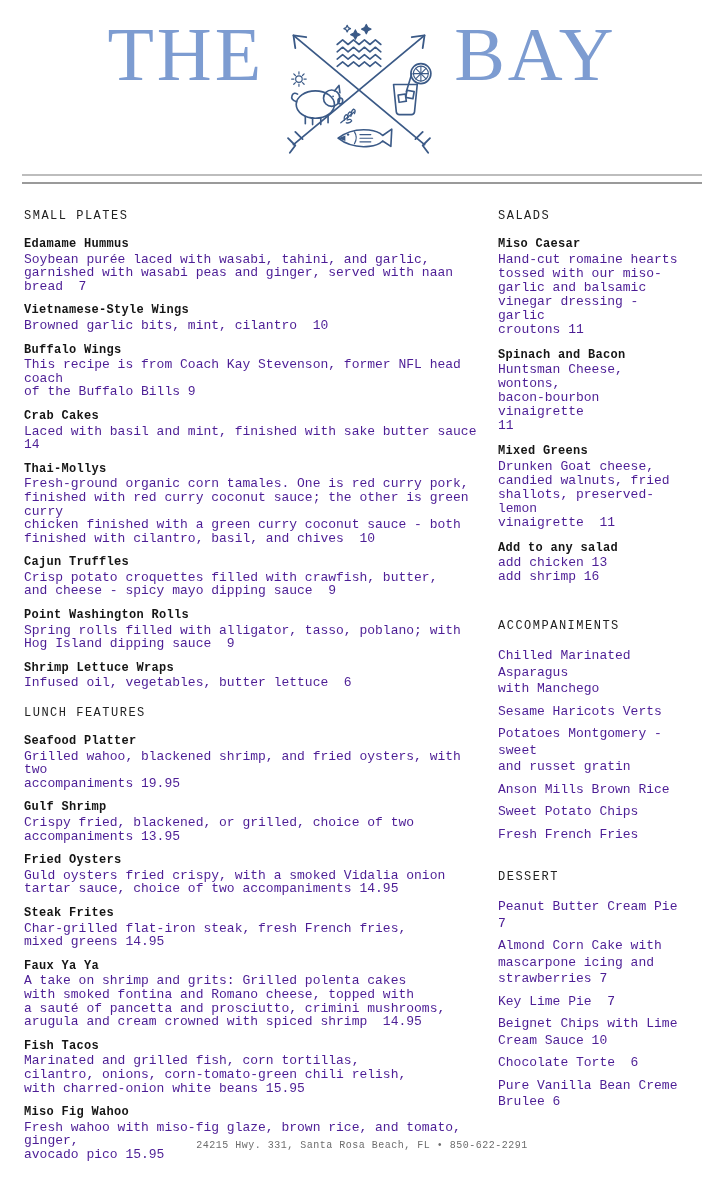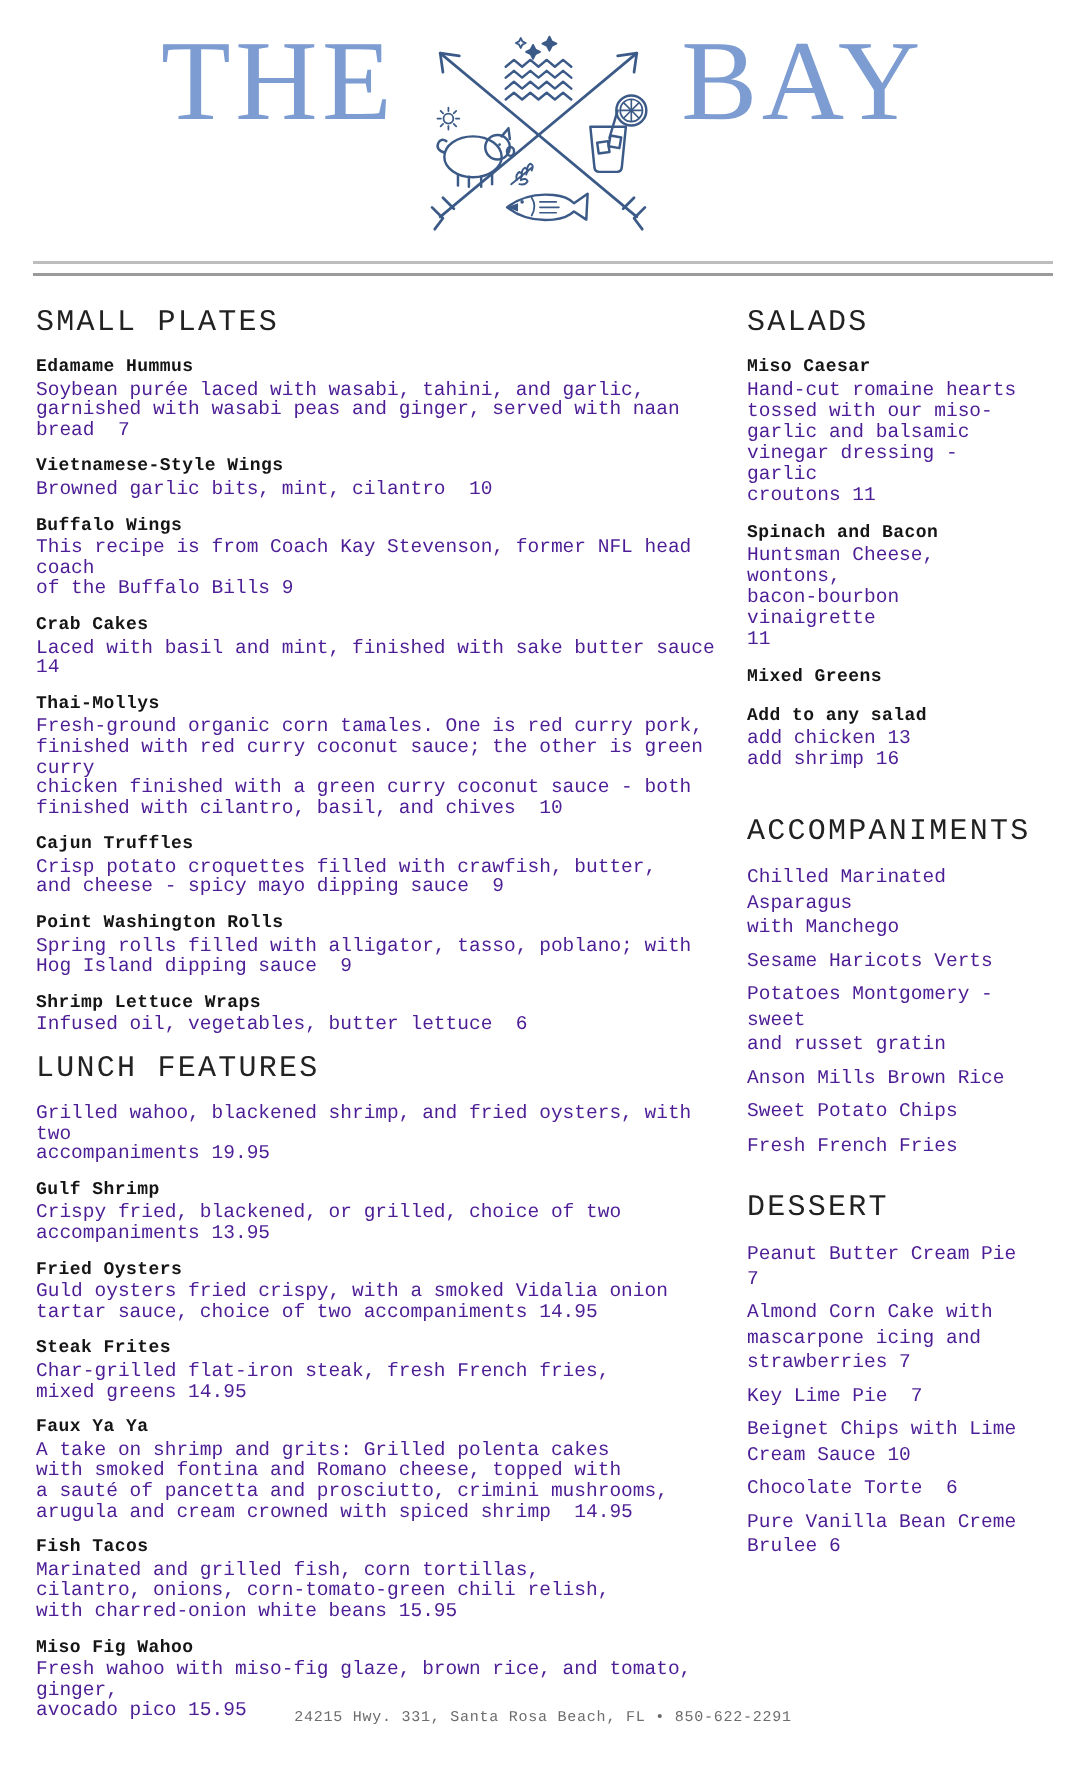--- a/index.html
+++ b/index.html
@@ -13,21 +13,21 @@
   .emblem { width:182px; height:148px; margin:0 4px; flex:0 0 auto; }
 
   
   .divider { height:10px; border-top:2px solid #bdbdbd; border-bottom:2px solid #9a9a9a; margin:8px 22px 20px 22px; }
 
   
   .main { display:flex; padding:0 24px; align-items:flex-start; }
   .col-left { width:466px; }
   .col-right { width:190px; margin-left:8px; }
 
-  .section-title { font-size:20px; font-weight:400; color:#222; letter-spacing:1.5px; line-height:24px; margin-bottom:10px; }
+  .section-title { font-size:12px; font-weight:400; color:#222; letter-spacing:1.5px; line-height:24px; margin-bottom:10px; }
   .section { margin-bottom:6px; }
   .section-lunch { margin-top:8px; }
   .section-accompaniments { margin-top:30px; }
   .section-dessert { margin-top:22px; }
 
   .menu-item { margin-bottom:11px; }
   .item-name { font-size:12px; font-weight:bold; color:#151515; letter-spacing:0.3px; line-height:13.6px; margin-bottom:1px; }
   .item-desc { font-size:13px; color:#4c1d95; line-height:13.6px; white-space:pre-wrap; }
 
   .col-right .menu-item { margin-bottom:12px; }
@@ -195,20 +195,21 @@
               <div class="item-desc">Infused oil, vegetables, butter lettuce  6</div>
             </div>
           </div>
       </div>
 
       <div class="section section-lunch">
         <h2 class="section-title">LUNCH FEATURES</h2>
         <div>
 
             <div class="menu-item">
+              <div class="item-name">Seafood Platter</div>
               <div class="item-desc">Grilled wahoo, blackened shrimp, and fried oysters, with two
 accompaniments 19.95</div>
             </div>
 
             <div class="menu-item">
               <div class="item-name">Gulf Shrimp</div>
               <div class="item-desc">Crispy fried, blackened, or grilled, choice of two
 accompaniments 13.95</div>
             </div>
 
@@ -266,20 +267,24 @@
 
             <div class="menu-item">
               <div class="item-name">Spinach and Bacon</div>
               <div class="item-desc">Huntsman Cheese, wontons,
 bacon-bourbon vinaigrette
 11</div>
             </div>
 
             <div class="menu-item">
               <div class="item-name">Mixed Greens</div>
+              <div class="item-desc">Drunken Goat cheese,
+candied walnuts, fried
+shallots, preserved-lemon
+vinaigrette  11</div>
             </div>
 
             <div class="menu-item">
               <div class="item-name">Add to any salad</div>
               <div class="item-desc">add chicken 13
 add shrimp 16</div>
             </div>
           </div>
       </div>
 

